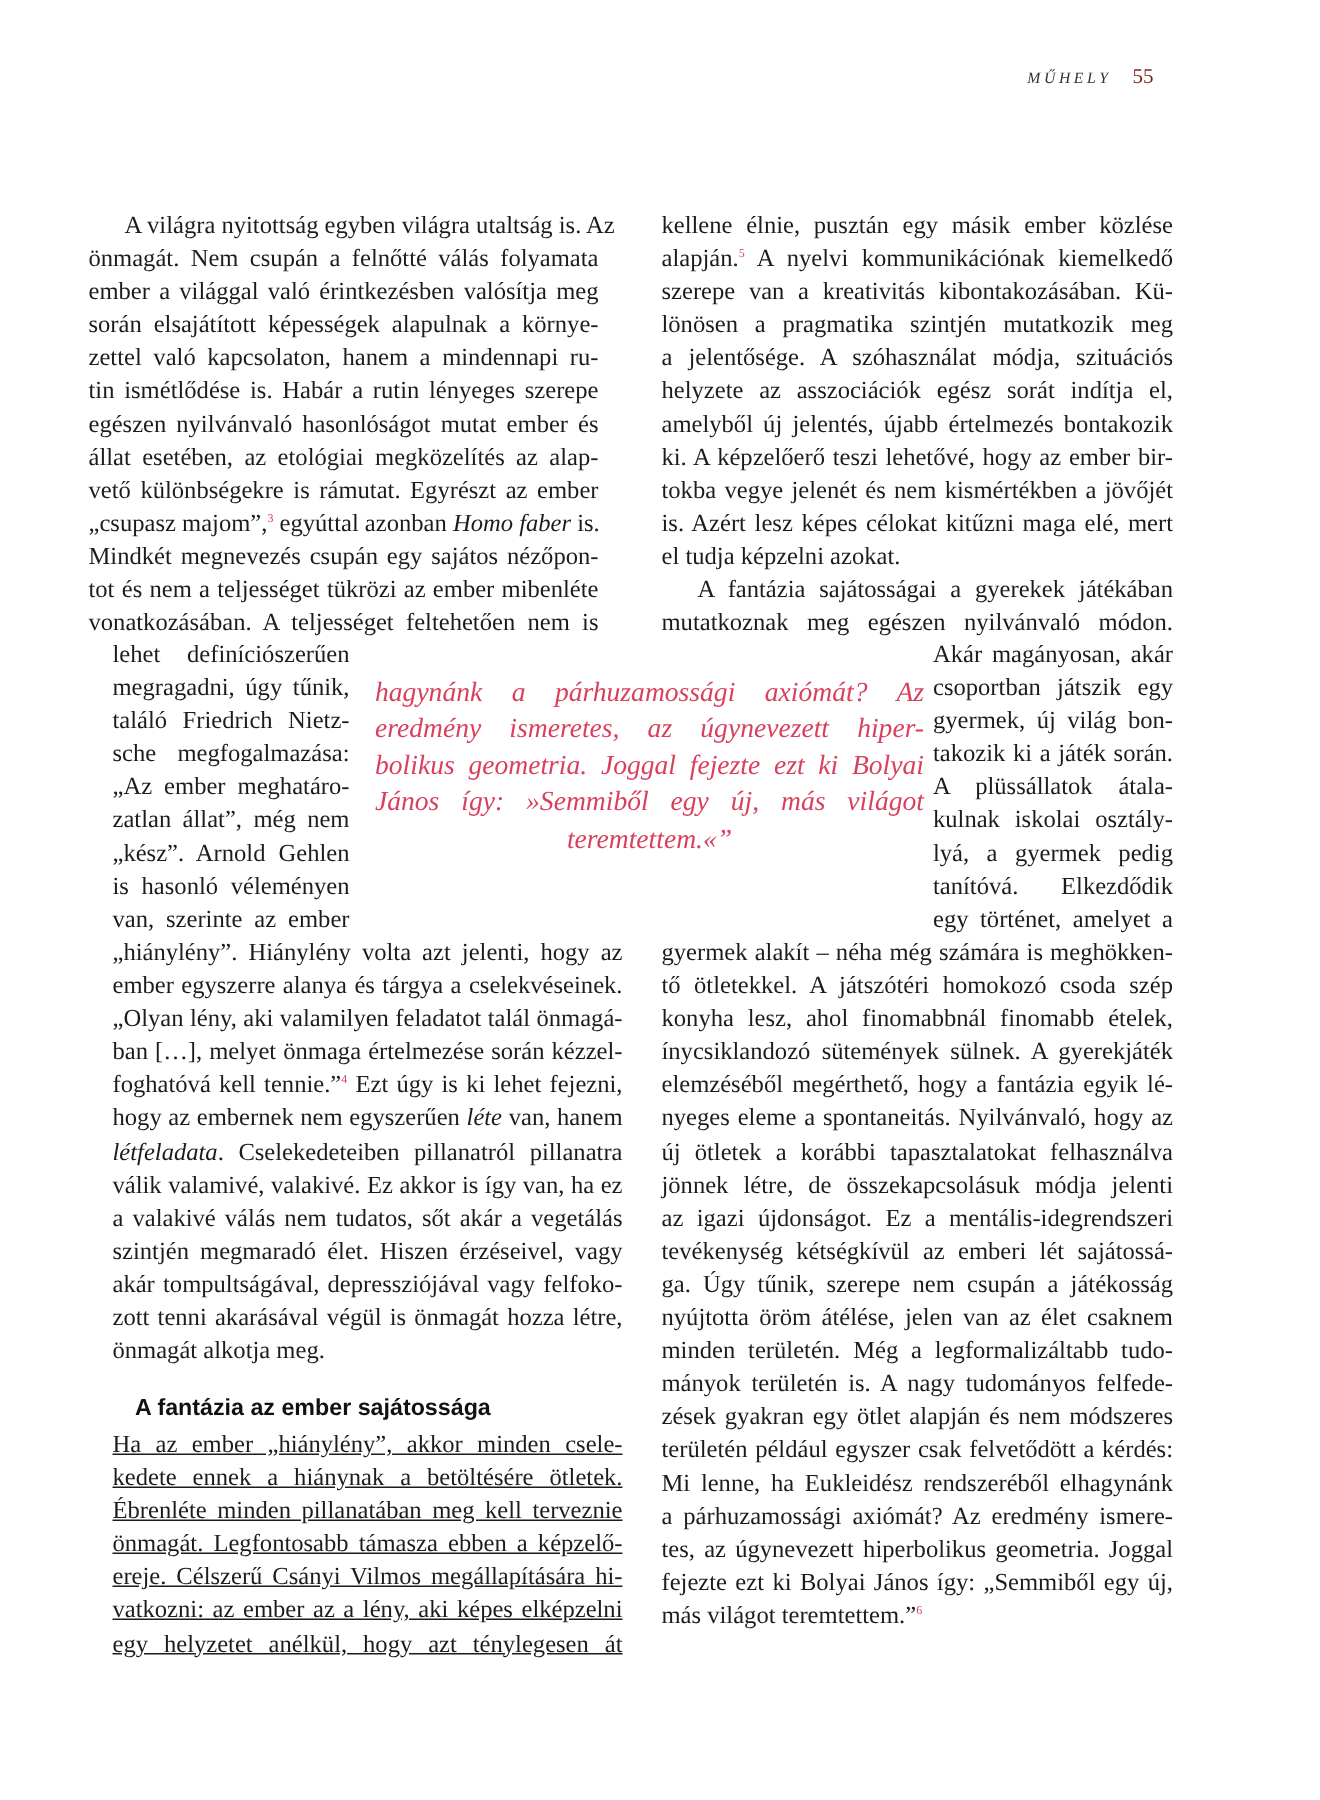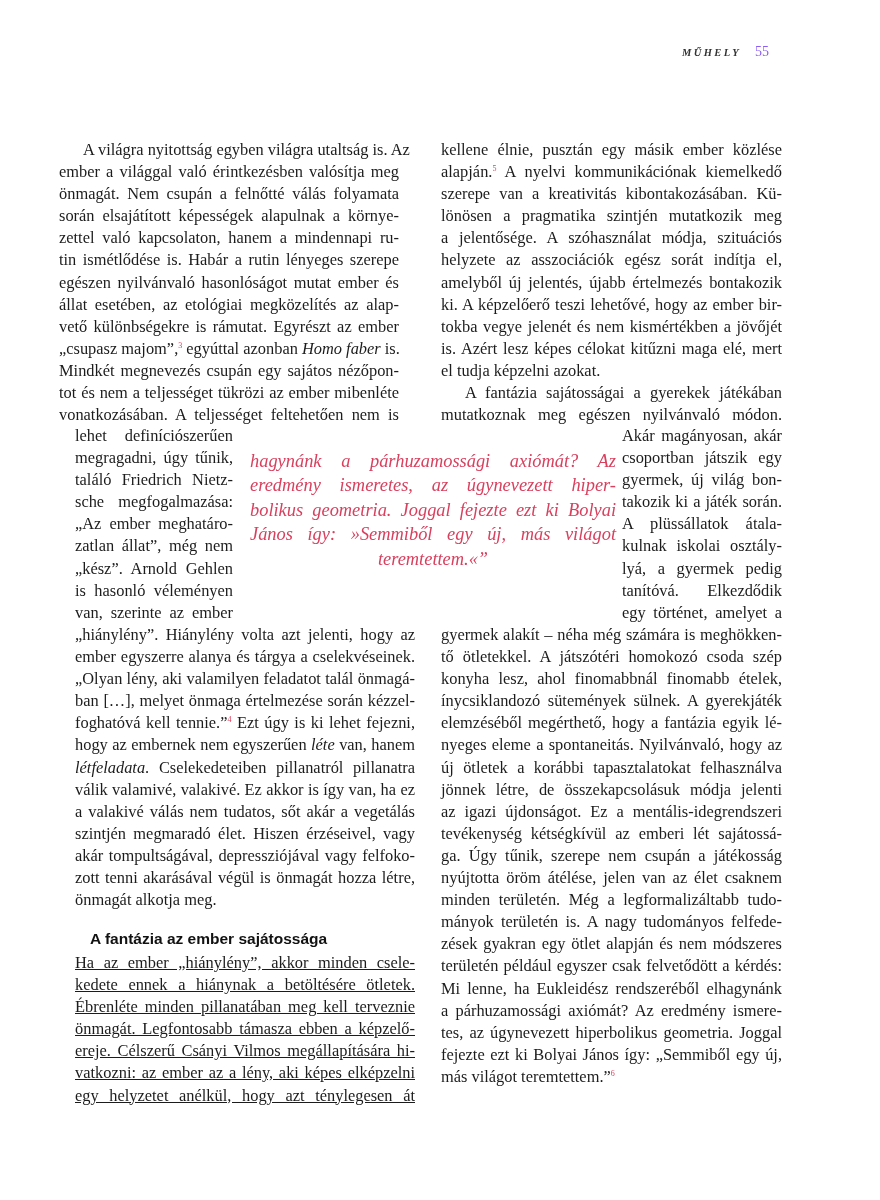--- a/index.html
+++ b/index.html
@@ -1,20 +1,20 @@
 <!DOCTYPE html>
 <html><head>
 <meta charset="utf-8">
 <style>
   html, body { margin: 0; padding: 0; background: #ffffff; }
   body { width: 880px; height: 1200px; position: relative; overflow: hidden;
          font-family: "Liberation Serif", "DejaVu Serif", serif; color: #1c1c1c; }
   .header { position: absolute; top: 44px; right: 111px; display: flex; align-items: baseline; gap: 14px; }
-  .running-head { font-style: italic; font-size: 10.5px; letter-spacing: 2.4px; color: #333; font-weight: bold; }
-  .page-num { font-size: 14px; color: #8b5cf6; }
+  .running-head { font-style: italic; font-size: 10.5px; letter-spacing: 2.4px; color: #333; font-weight: normal; }
+  .page-num { font-size: 14px; color: #7f1d1d; }
   .col { position: absolute; font-size: 16.4px; line-height: 22.1px; }
   .col .ln { display: block; white-space: nowrap; text-align: justify; text-align-last: justify; height: 22.1px; overflow: visible; }
   .col .ln.last { text-align-last: left; }
   .col .ln.indent { padding-left: 24px; }
   .left-col { left: 59px; top: 139px; width: 340px; }
   .right-col { left: 441px; top: 139px; width: 341px; }
   .narrow-left { position: absolute; left: 75px; top: 425px; width: 158px; font-size: 16.4px; line-height: 22.1px; }
   .narrow-right { position: absolute; left: 622px; top: 425px; width: 160px; font-size: 16.4px; line-height: 22.1px; }
   .narrow-left .ln, .narrow-right .ln { display: block; white-space: nowrap; text-align: justify; text-align-last: justify; height: 22.1px; }
   .left-col2 { left: 75px; top: 624px; width: 340px; }
@@ -32,22 +32,22 @@
 </head>
 <body>
 
 <div class="header">
   <span class="running-head">MŰHELY</span>
   <span class="page-num">55</span>
 </div>
 
 <div class="col left-col">
   <span class="ln indent">A világra nyitottság egyben világra utaltság is. Az</span>
+  <span class="ln">önmagát. Nem csupán a felnőtté válás folyamata</span>
   <span class="ln">ember a világgal való érintkezésben valósítja meg</span>
-  <span class="ln">önmagát. Nem csupán a felnőtté válás folyamata</span>
   <span class="ln">során elsajátított képességek alapulnak a környe-</span>
   <span class="ln">zettel való kapcsolaton, hanem a mindennapi ru-</span>
   <span class="ln">tin ismétlődése is. Habár a rutin lényeges szerepe</span>
   <span class="ln">egészen nyilvánvaló hasonlóságot mutat ember és</span>
   <span class="ln">állat esetében, az etológiai megközelítés az alap-</span>
   <span class="ln">vető különbségekre is rámutat. Egyrészt az ember</span>
   <span class="ln"><span>„csupasz majom”,</span><sup class="fn">3</sup><span> egyúttal azonban </span><em>Homo faber</em><span> is.</span></span>
   <span class="ln">Mindkét megnevezés csupán egy sajátos nézőpon-</span>
   <span class="ln">tot és nem a teljességet tükrözi az ember mibenléte</span>
   <span class="ln">vonatkozásában. A teljességet feltehetően nem is</span>

